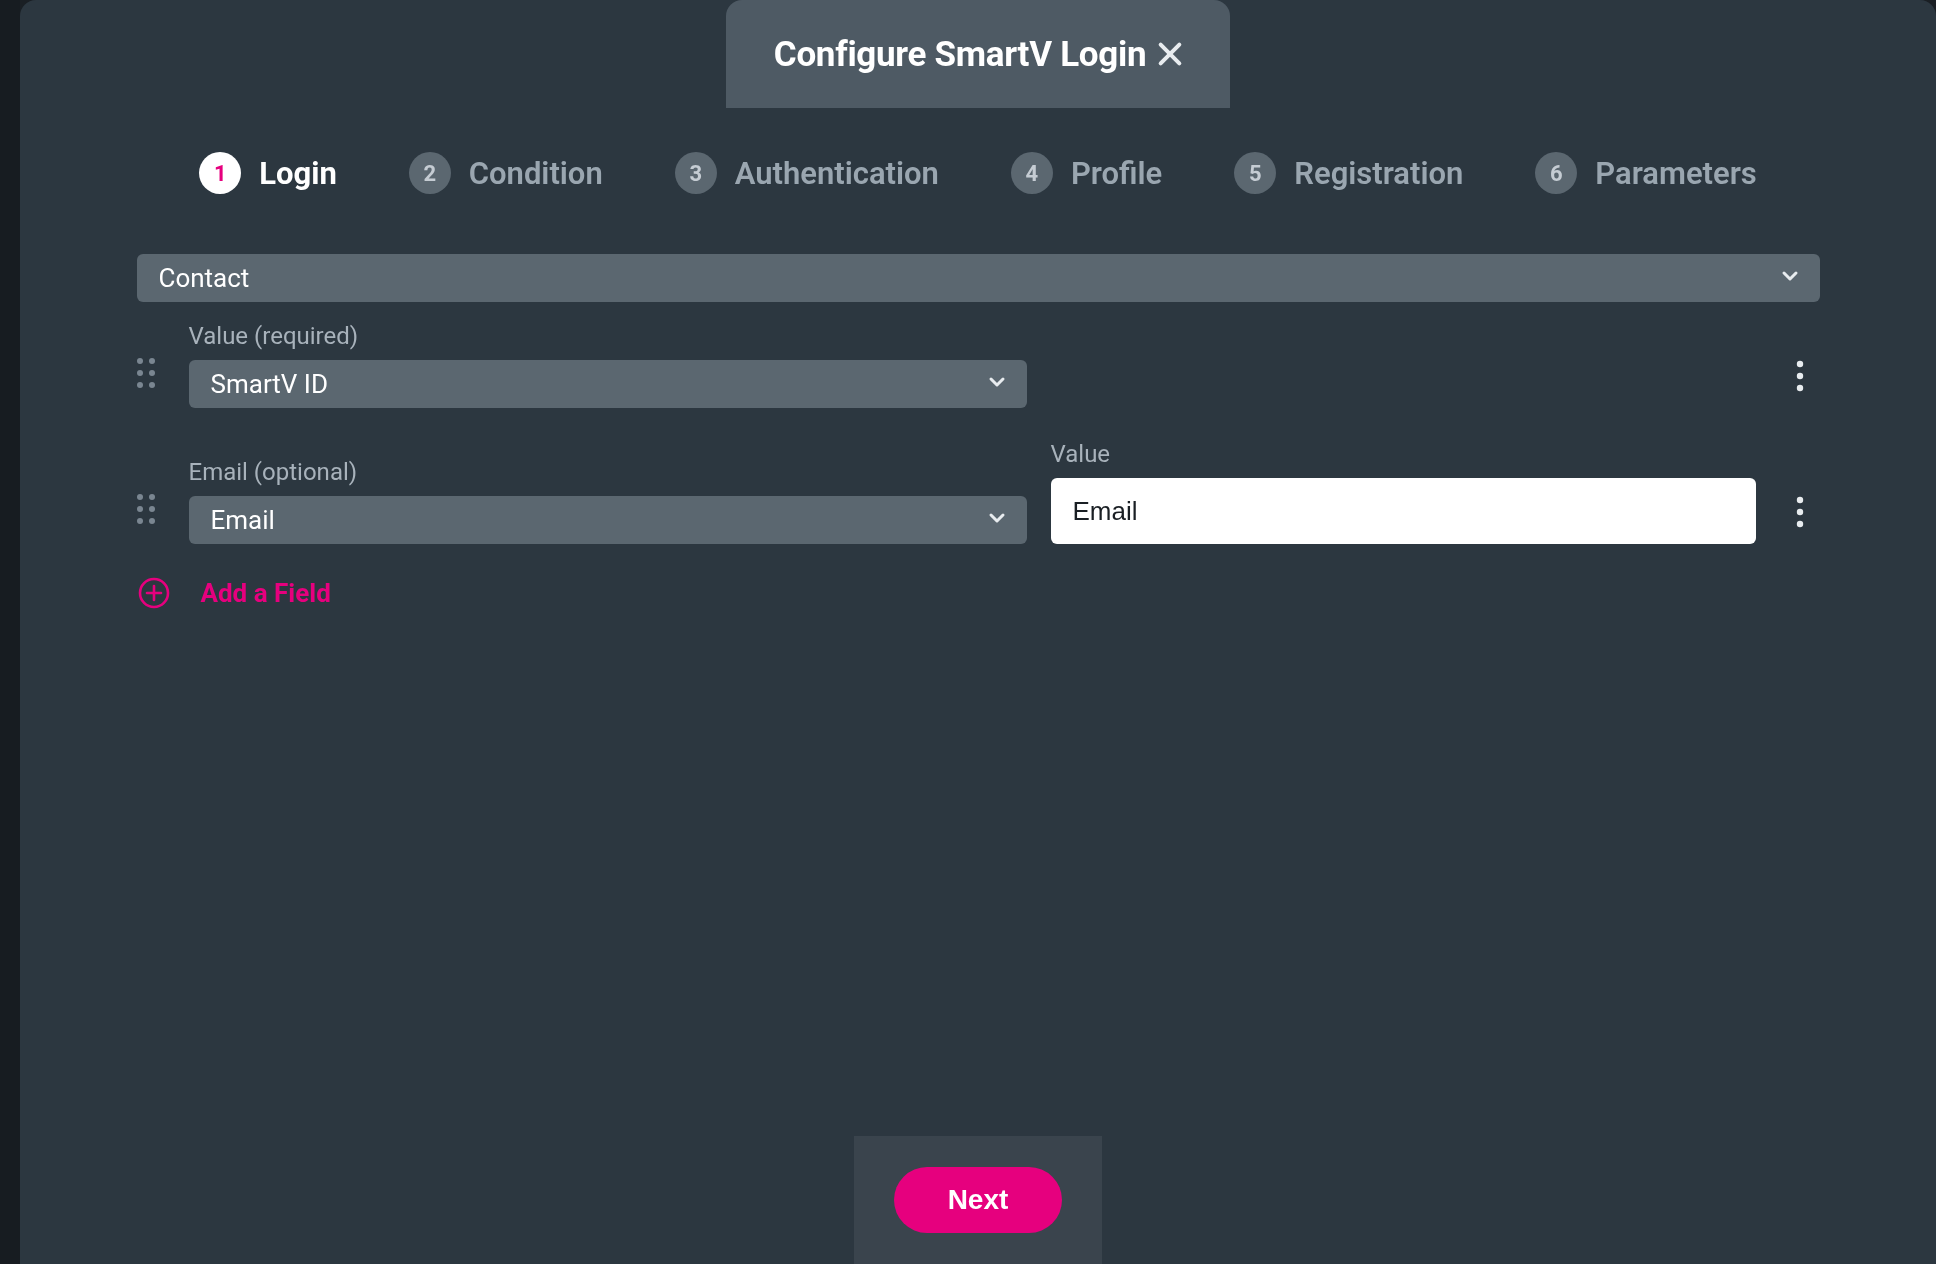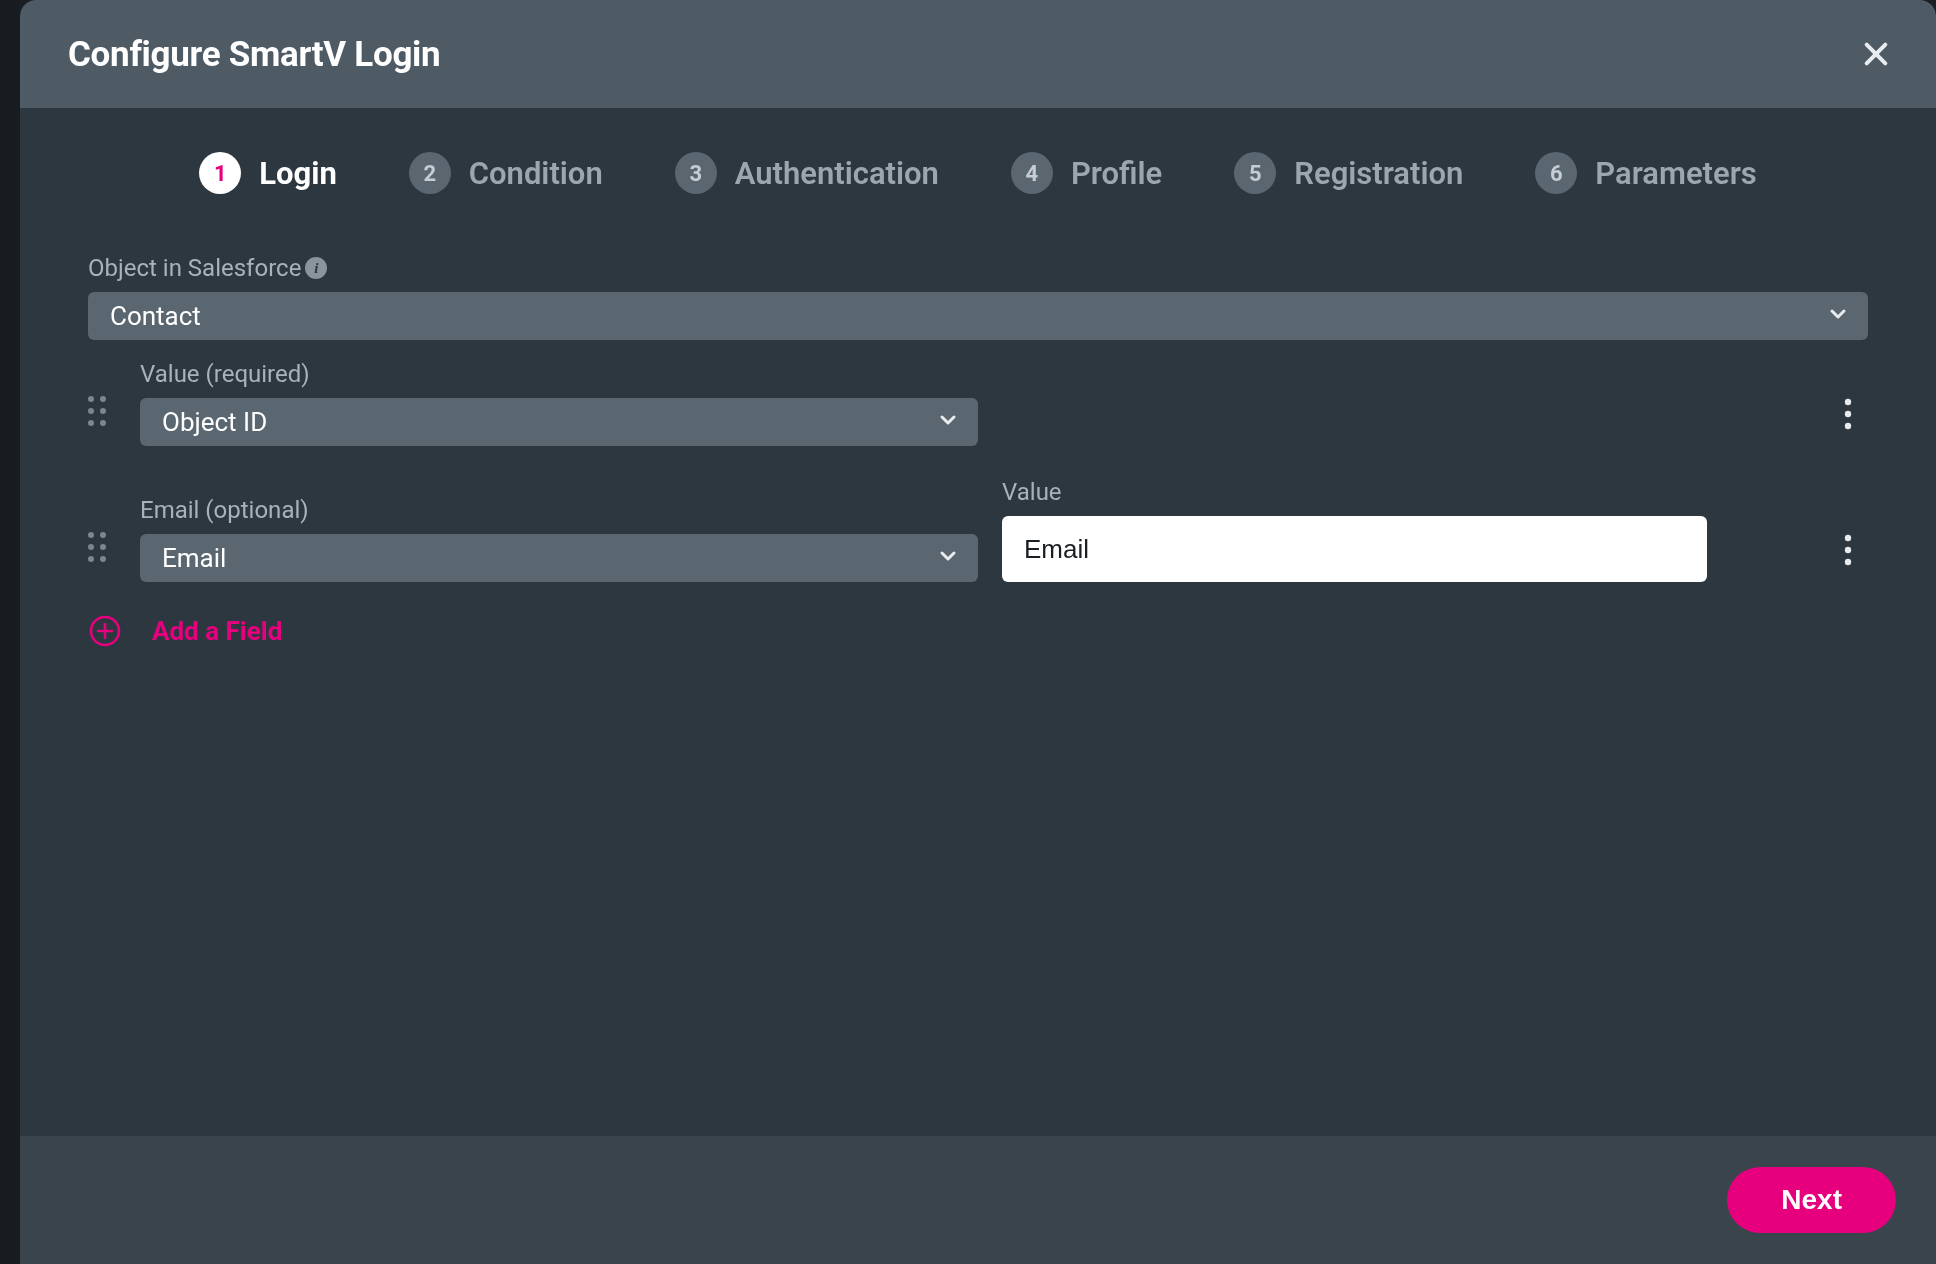--- a/index.html
+++ b/index.html
@@ -28,20 +28,21 @@
     position: absolute;
     left: 20px;
     top: 0;
     right: 0;
     bottom: 0;
     background: #2c3740;
     border-radius: 16px 16px 0 0;
     display: flex;
     flex-direction: column;
     overflow: hidden;
+    align-items: center;
   }
   .modal-header {
     background: #4e5a64;
     height: 108px;
     border-radius: 16px 16px 0 0;
     display: flex;
     align-items: center;
     justify-content: space-between;
     padding: 0 36px 0 48px;
   }
@@ -265,24 +266,20 @@
       <div class="step-label">Registration</div>
     </div>
     <div class="step">
       <div class="step-circle">6</div>
       <div class="step-label">Parameters</div>
     </div>
   </div>
 
   <div class="body">
 
-    <div class="field-label">
-      <span>Object in Salesforce</span>
-      <span class="info-icon">i</span>
-    </div>
     <div class="select-wrap full">
       <span class="select-value">Contact</span>
       <span class="chevron">
         <svg viewBox="0 0 24 24" fill="none" stroke="currentColor" stroke-width="3" stroke-linecap="round" stroke-linejoin="round">
             <polyline points="6 9 12 15 18 9"></polyline>
           </svg>
       </span>
     </div>
 
     <div class="rows">
@@ -298,21 +295,21 @@
               <div class="dot"></div>
             </div>
           <div class="dots-row">
               <div class="dot"></div>
               <div class="dot"></div>
             </div>
         </div>
         <div class="col col-select">
           <div class="field-label">Value (required)</div>
           <div class="select-wrap">
-            <span class="select-value">Object ID</span>
+            <span class="select-value">SmartV ID</span>
             <span class="chevron">
               <svg viewBox="0 0 24 24" fill="none" stroke="currentColor" stroke-width="3" stroke-linecap="round" stroke-linejoin="round">
                   <polyline points="6 9 12 15 18 9"></polyline>
                 </svg>
             </span>
           </div>
         </div>
         <div class="row-menu">
           <svg viewBox="0 0 8 32" fill="currentColor">
             <circle cx="4" cy="4" r="3.2"></circle>

